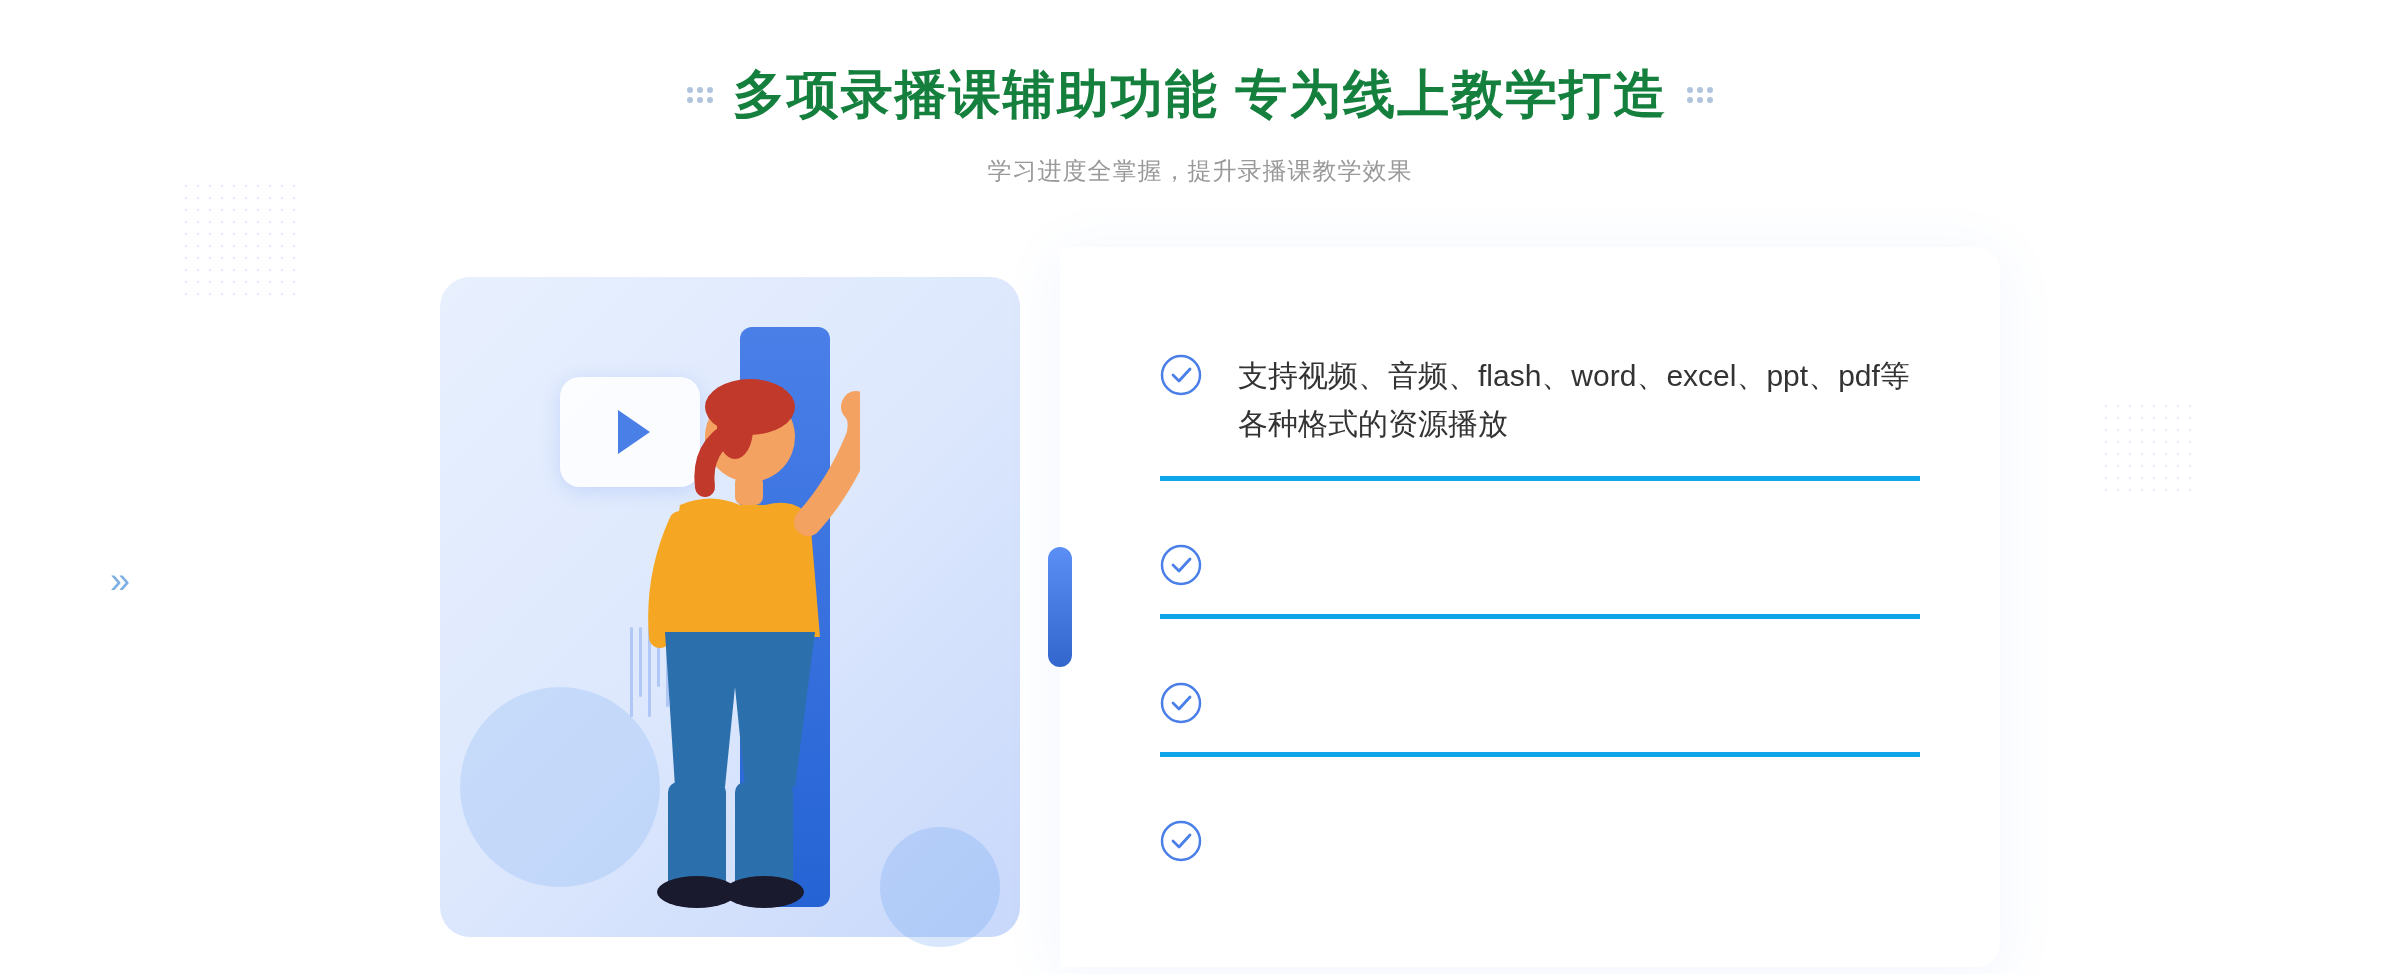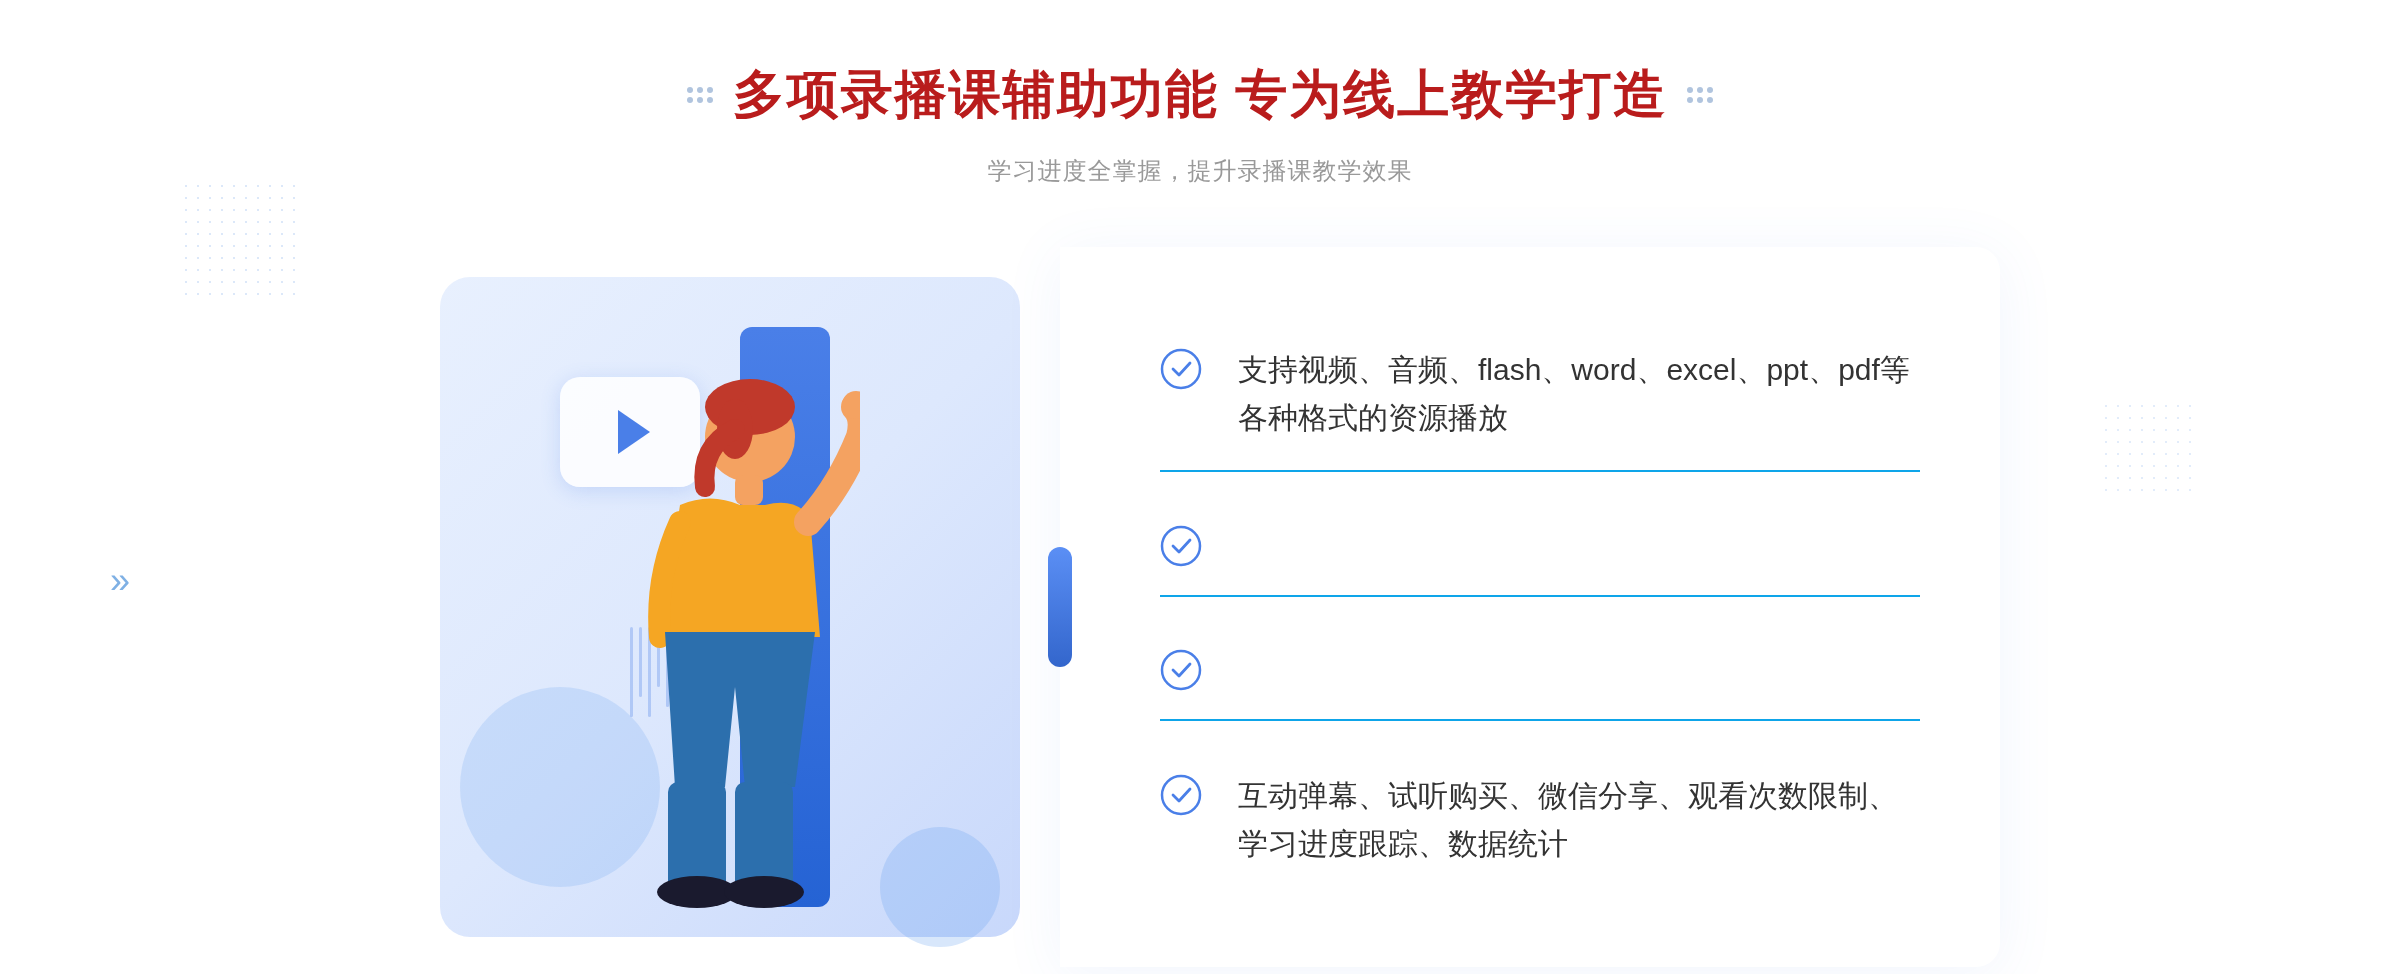--- a/index.html
+++ b/index.html
@@ -86,21 +86,21 @@
     .header-deco-dots {
       display: grid;
       grid-template-columns: repeat(3, 6px);
       grid-template-rows: repeat(2, 6px);
       gap: 4px;
     }
 
     .header-title {
       font-size: 52px;
       font-weight: 700;
-      color: #b91c1c;
+      color: #15803d;
       letter-spacing: 2px;
     }
 
     .header-subtitle {
       font-size: 24px;
       color: #999;
       letter-spacing: 1px;
       margin-top: 25px;
     }
 
@@ -228,21 +228,21 @@
       box-shadow: 0 8px 60px rgba(74,127,232,0.08);
       position: relative;
       z-index: 2;
     }
 
     .feature-item {
       display: flex;
       align-items: flex-start;
       gap: 36px;
       padding: 28px 0;
-      border-bottom: 2px solid #0ea5e9;
+      border-bottom: 5px solid #0ea5e9;
     }
 
     .feature-item:last-child {
       border-bottom: none;
     }
 
     .feature-check-icon {
       width: 42px;
       height: 42px;
       flex-shrink: 0;
@@ -398,18 +398,17 @@
         </div>
       </div>
 
       <div class="feature-item">
         <div class="feature-check-icon">
           <svg viewBox="0 0 42 42" fill="none" xmlns="http://www.w3.org/2000/svg">
             <circle cx="21" cy="21" r="19" stroke="#4a7fe8" stroke-width="2.5"></circle>
             <path d="M13 21 L19 27 L30 15" stroke="#4a7fe8" stroke-width="2.8" stroke-linecap="round" stroke-linejoin="round"></path>
           </svg>
         </div>
-        <span class="feature-text">互动弹幕、试听购买、微信分享、观看次数限制、学习进度跟踪、数据统计</span>
       </div>
     </div>
 
   </div>
 </div>
 
 </body></html>

